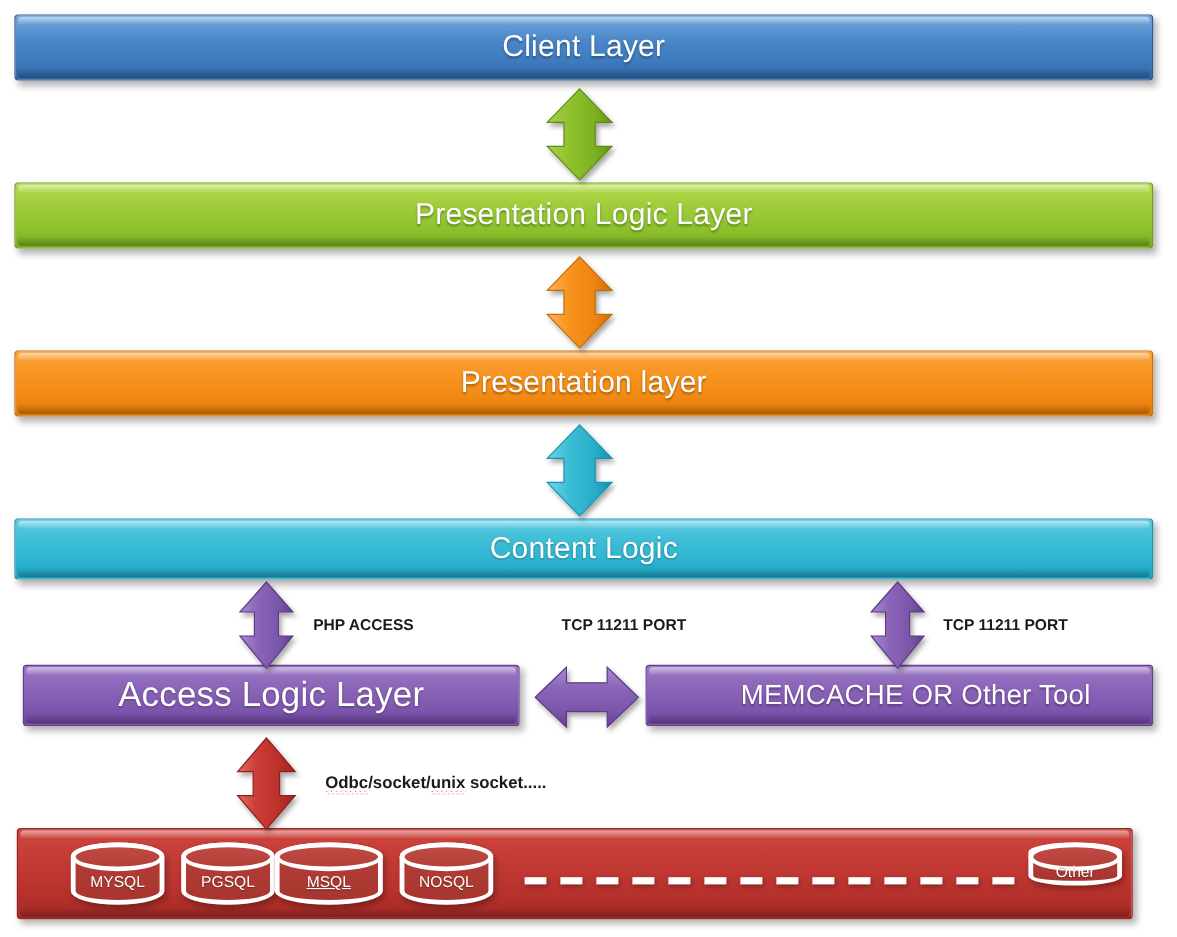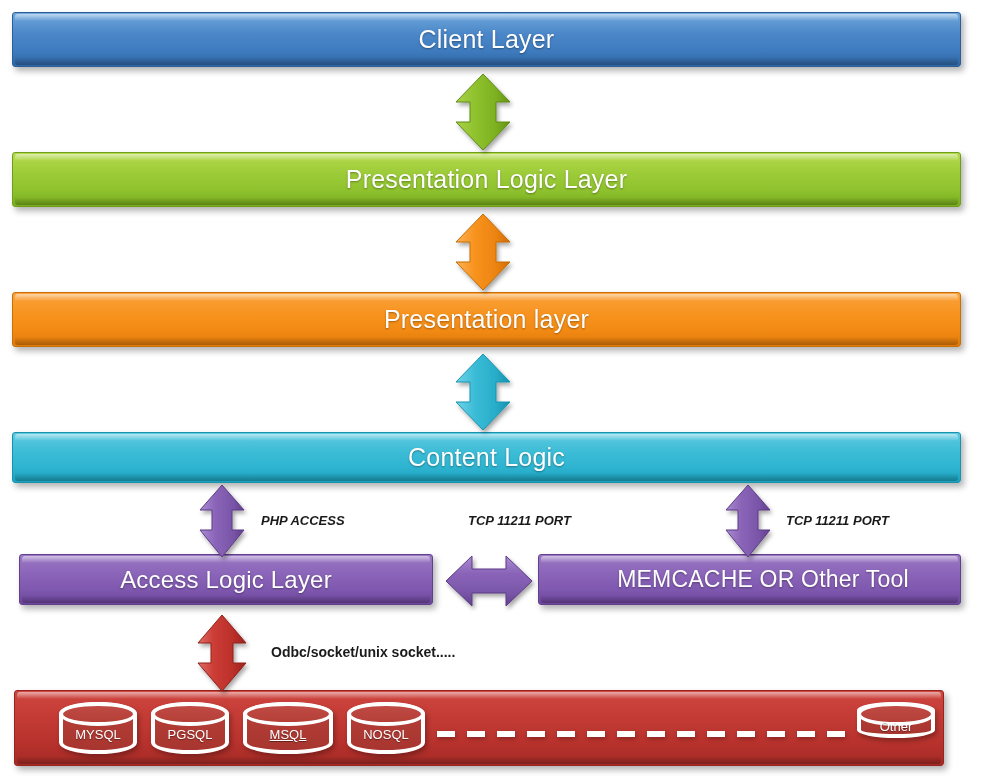--- a/index.html
+++ b/index.html
@@ -95,21 +95,20 @@
 
   
   .conn-label {
     position: absolute;
     font-size: 13px;
     font-weight: 700;
     color: #1a1a1a;
     white-space: nowrap;
     z-index: 5;
     line-height: 1;
-    font-style: italic;
   }
   .note-label {
     position: absolute;
     font-size: 14px;
     font-weight: 700;
     color: #1a1a1a;
     white-space: nowrap;
     z-index: 5;
     line-height: 1;
   }
@@ -259,21 +258,21 @@
       <polygon points="26,2 48,27 36,27 36,47 48,47 26,74 4,47 16,47 16,27 4,27" fill="url(#gPurple)" stroke="#5d3b85" stroke-width="1" filter="url(#fShadow)"></polygon>
     </svg>
   </div>
 
   <span class="conn-label" style="left:261px; top:514px;">PHP ACCESS</span>
 
   <span class="conn-label" style="left:468px; top:514px;">TCP 11211 PORT</span>
 
   <span class="conn-label" style="left:786px; top:514px;">TCP 11211 PORT</span>
 
-  <div class="layer-bar bar-purple" style="left:19px; top:554px; width:414px; height:51px; font-size:24px;">
+  <div class="layer-bar bar-purple" style="left:19px; top:554px; width:414px; height:51px; font-size:29px;">
     <span class="bar-label">Access Logic Layer</span>
   </div>
 
   <div class="arrow" style="left:443px; top:548px;">
     <svg width="92" height="66" viewBox="0 0 92 66">
       <defs>
         <linearGradient id="gPurpleH" x1="0" y1="0" x2="0" y2="1">
           <stop offset="0%" stop-color="#a98bd0"></stop>
           <stop offset="35%" stop-color="#8a64b8"></stop>
           <stop offset="75%" stop-color="#7955a8"></stop>
@@ -308,21 +307,21 @@
 
   <div class="layer-bar bar-red" style="left:14px; top:690px; width:930px; height:76px;">
   </div>
 
   <div class="dash-line" style="left:437px; top:731px; width:418px;"></div>
 
   <div class="db-row" style="left:59px; top:702px;">
     <div class="cylinder" style="width:78px; height:52px; margin-right:14px;">
       <span class="db-label">MYSQL</span>
     </div>
-    <div class="cylinder" style="width:78px; height:52px; margin-right:14px;">
+    <div class="cylinder" style="width:78px; height:52px; ">
       <span class="db-label">PGSQL</span>
     </div>
     <div class="cylinder" style="width:90px; height:52px; margin-right:14px;text-decoration:underline;">
       <span class="db-label">MSQL</span>
     </div>
     <div class="cylinder" style="width:78px; height:52px;">
       <span class="db-label">NOSQL</span>
     </div>
   </div>
 

